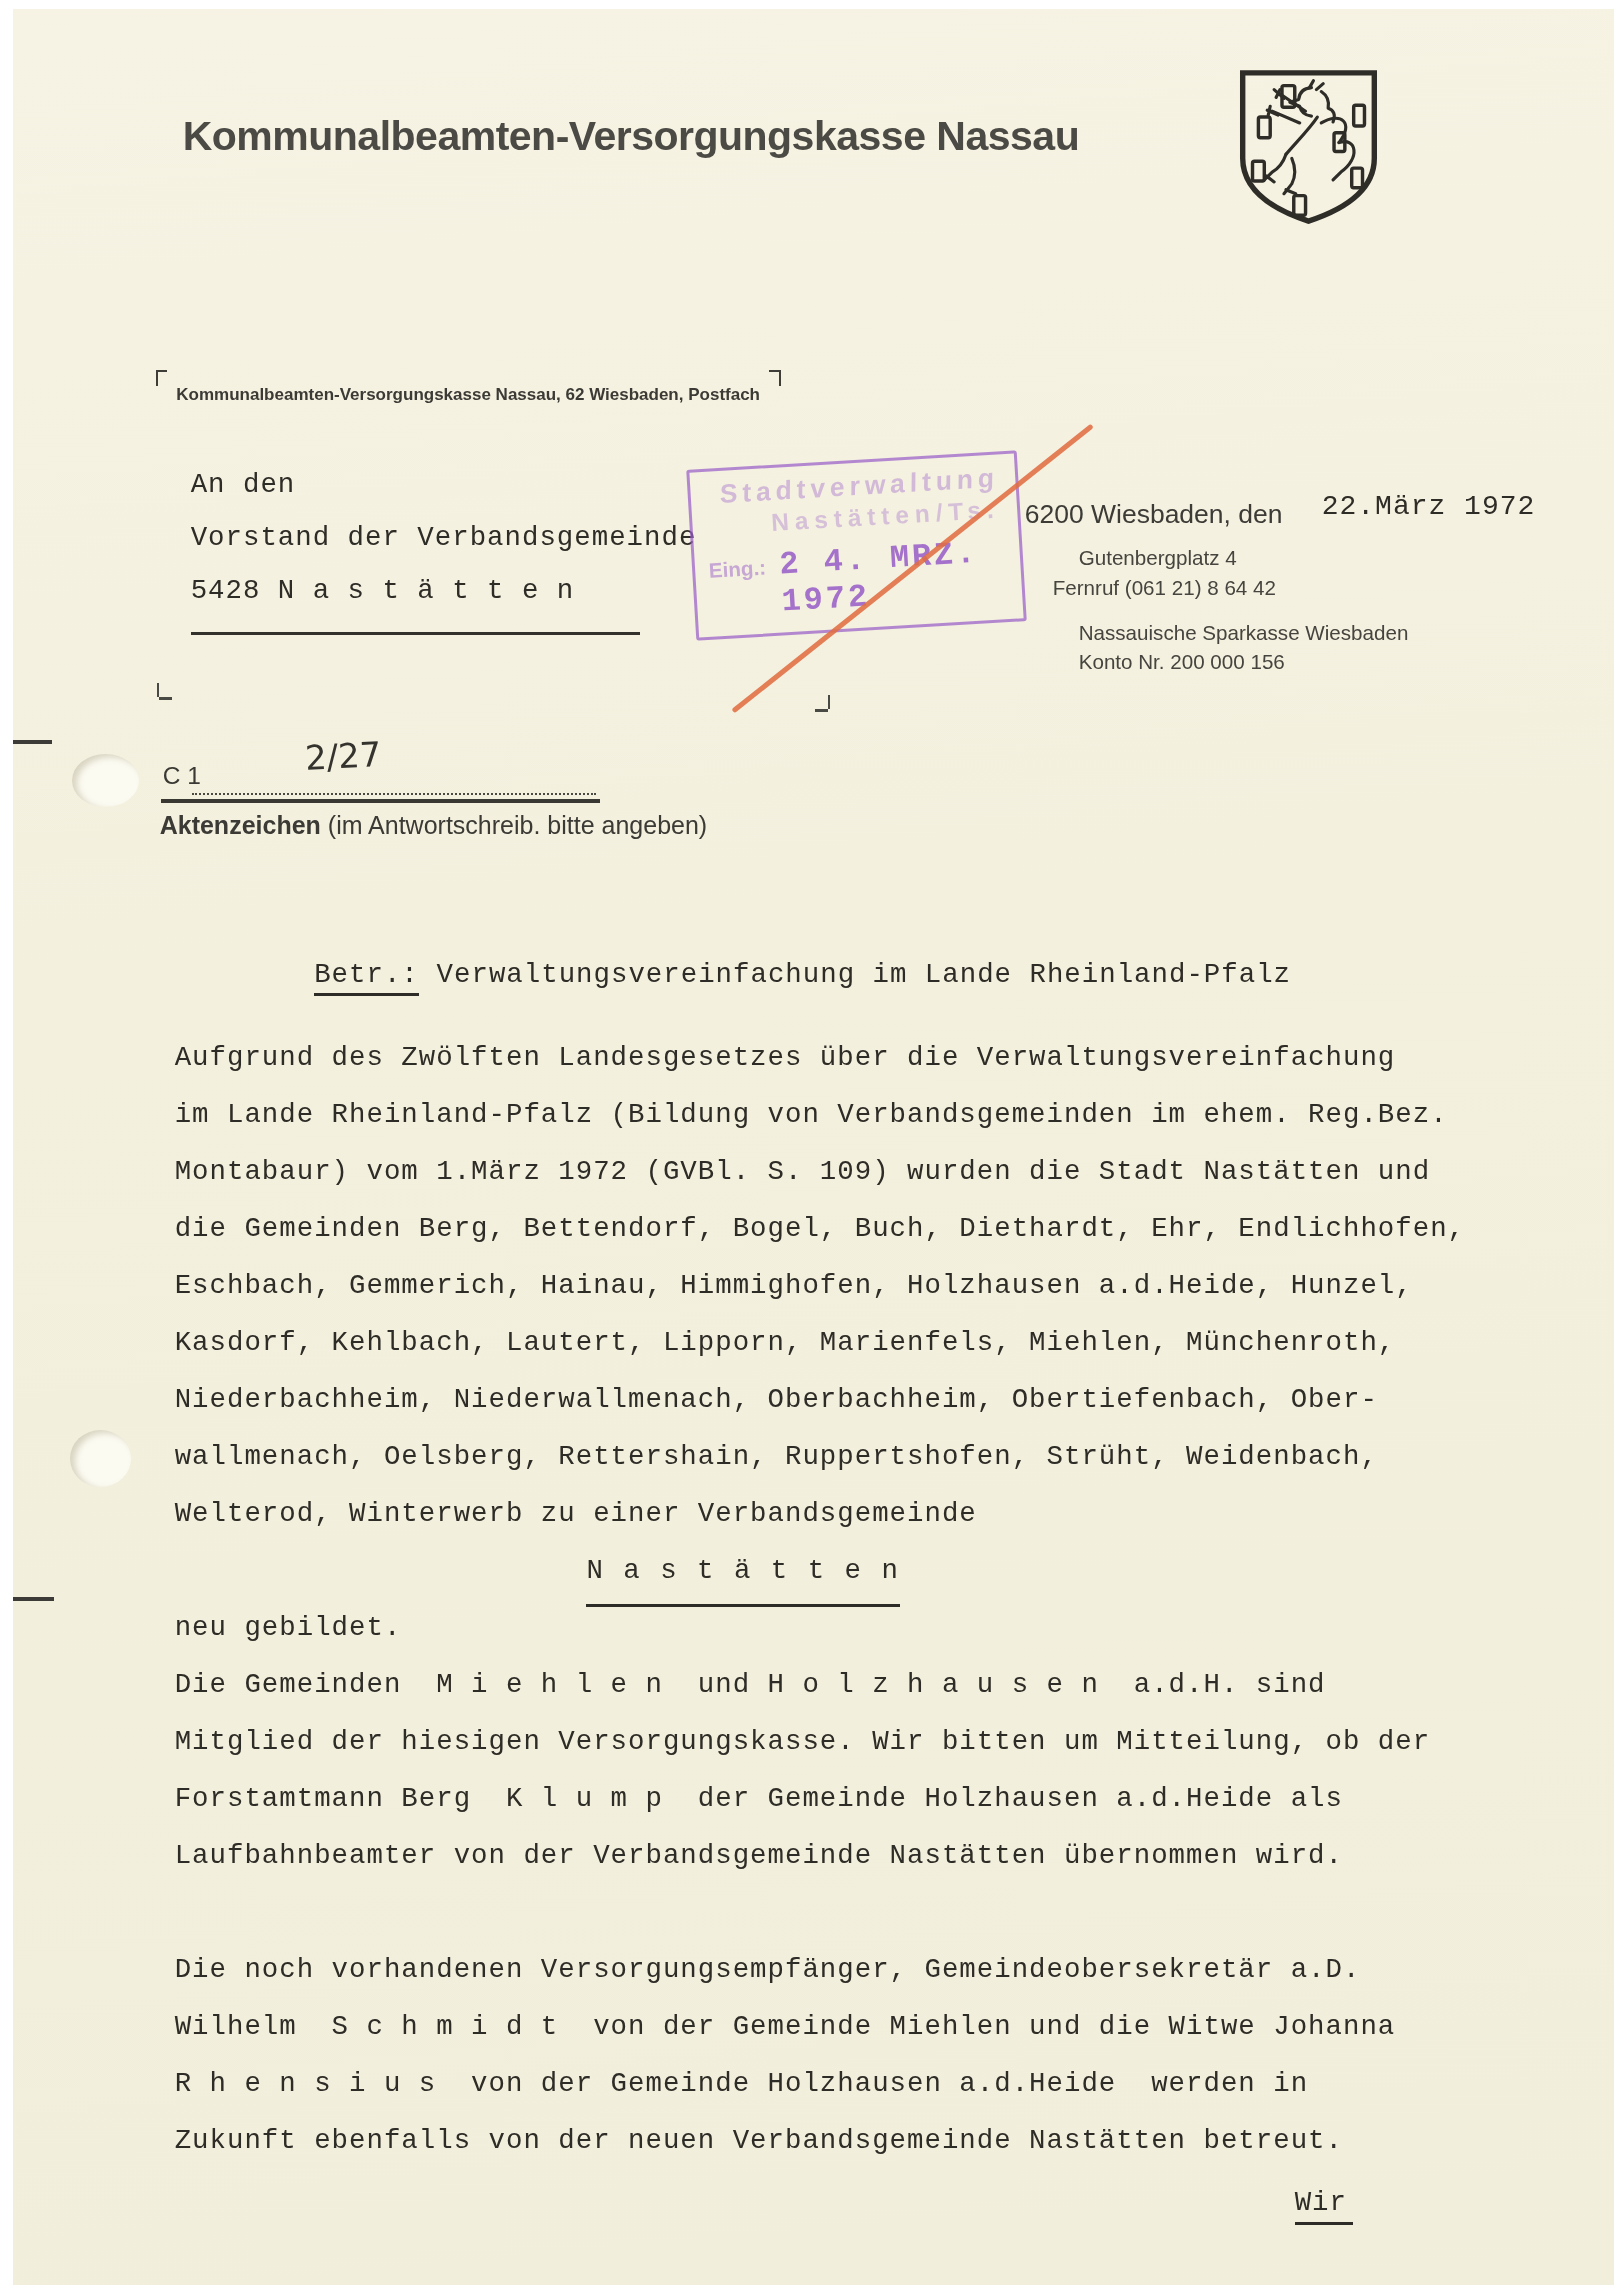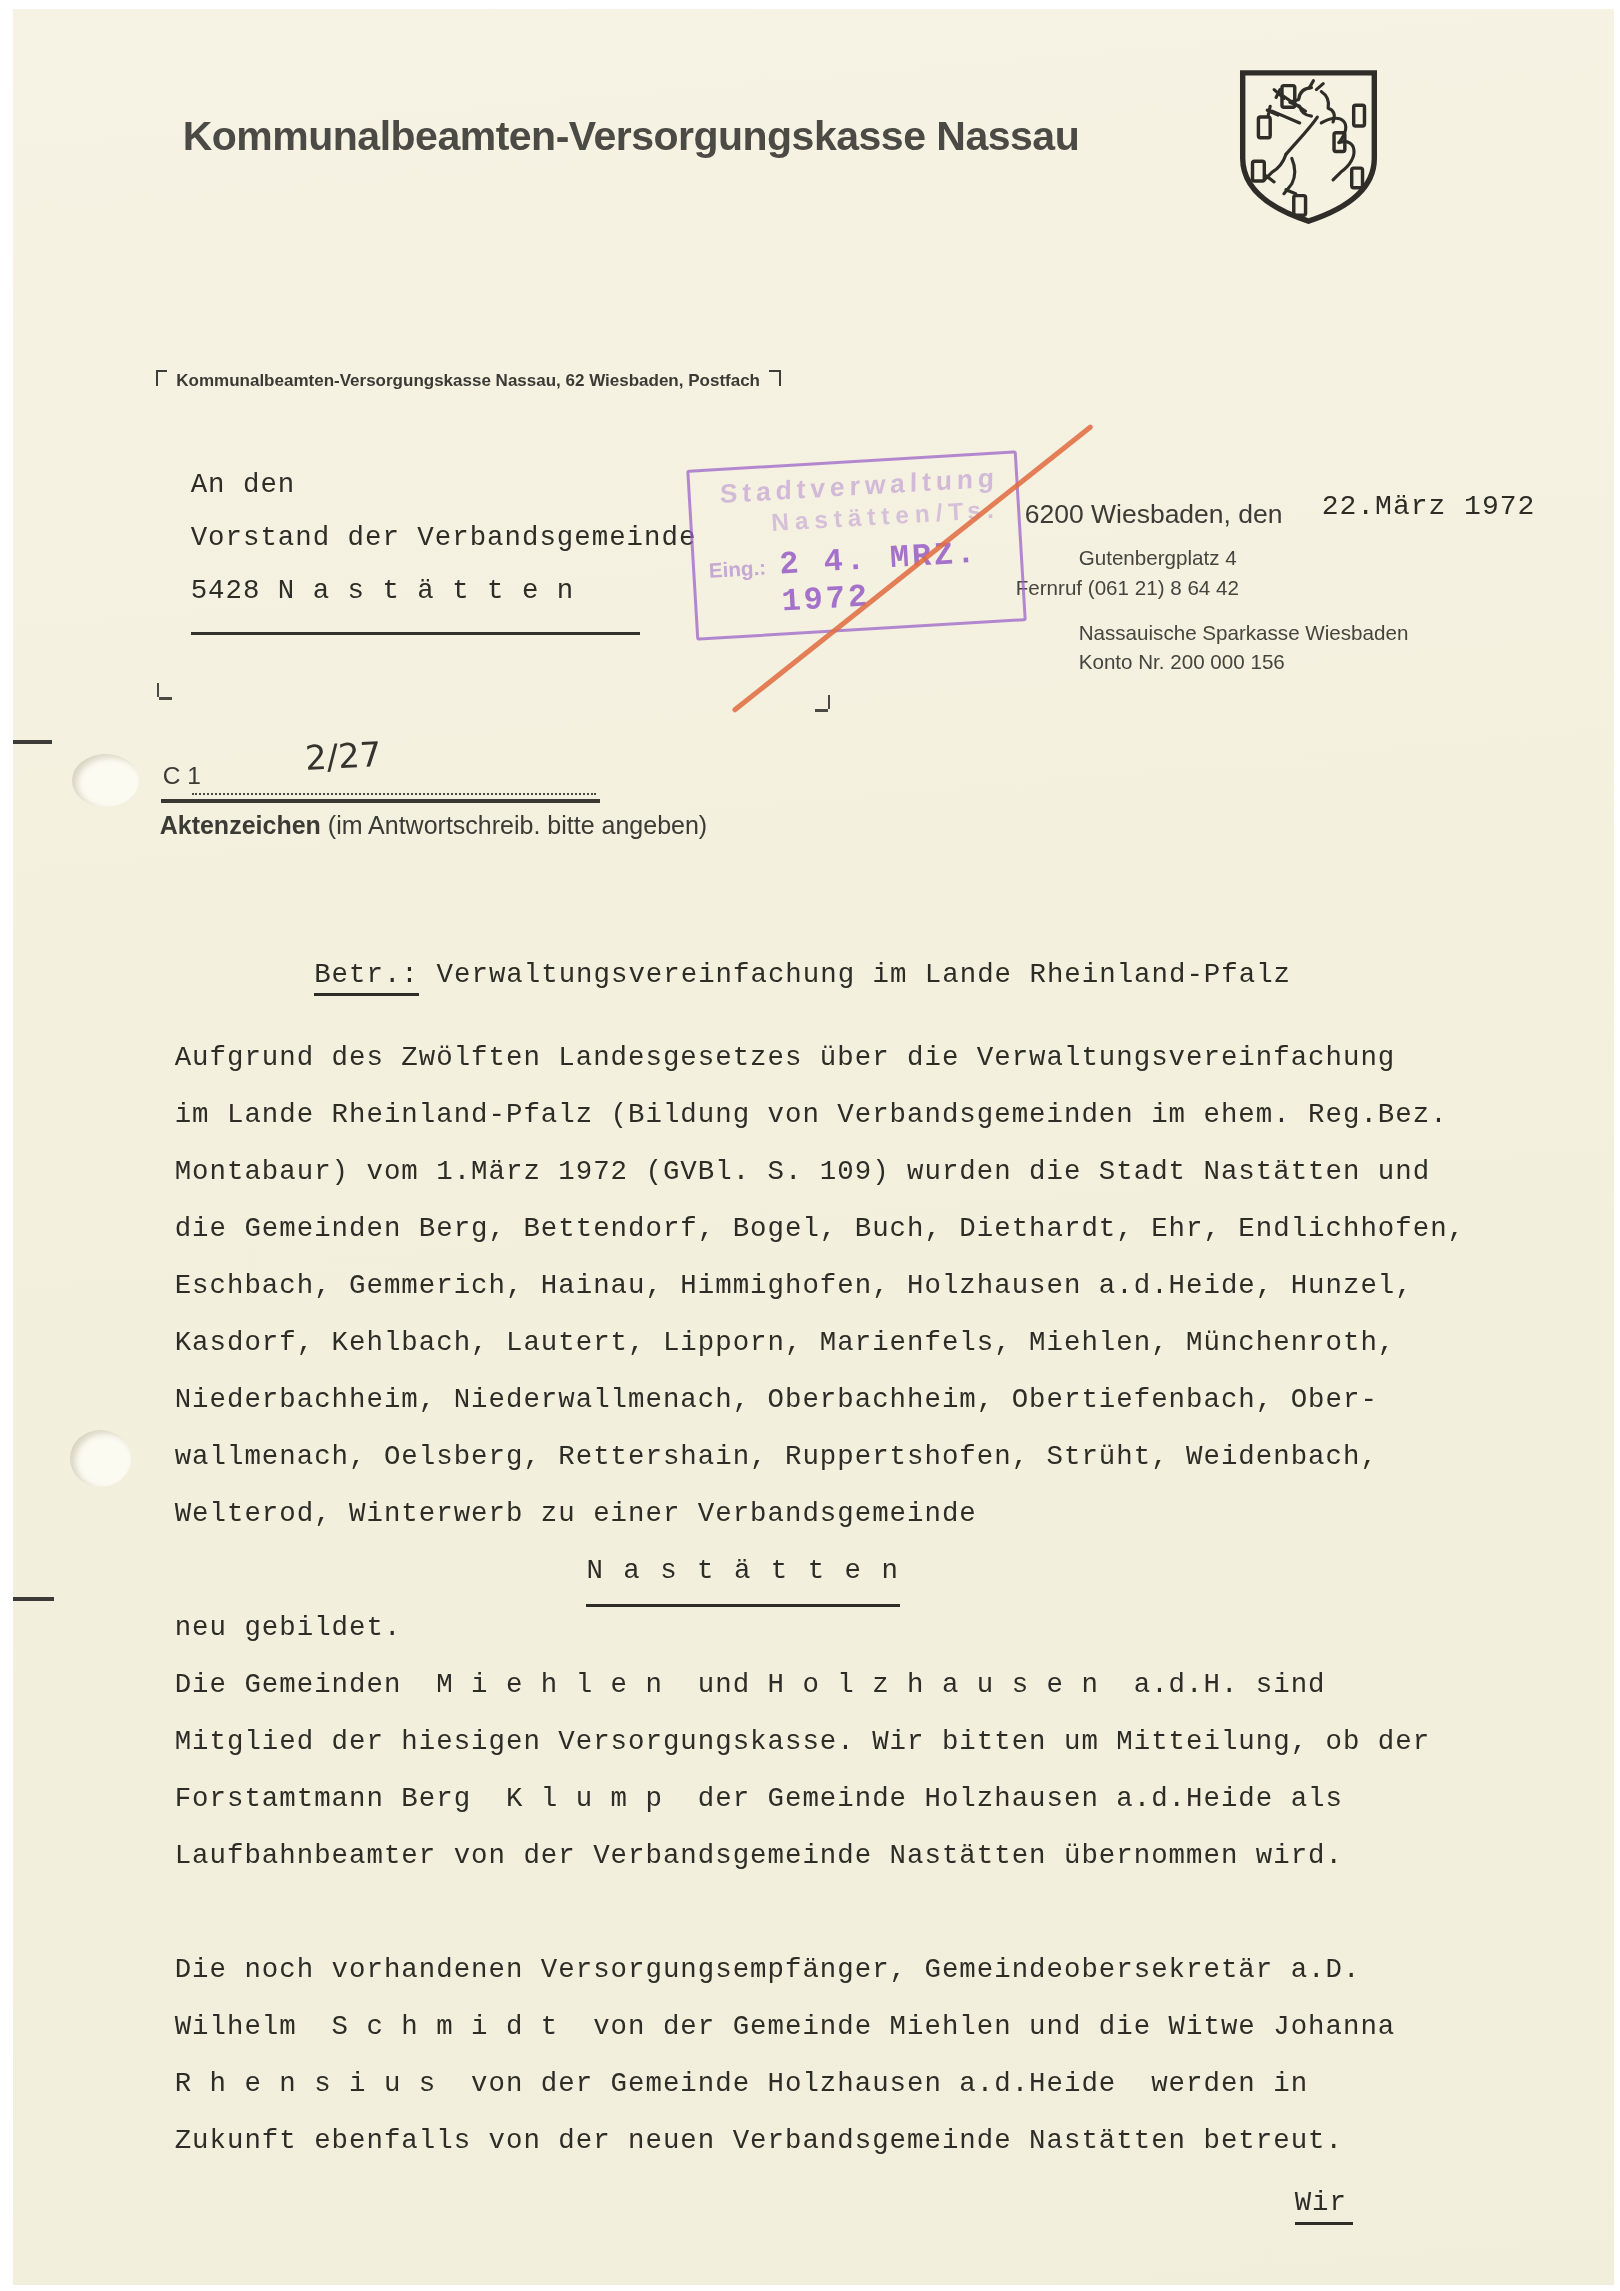--- a/index.html
+++ b/index.html
@@ -5,21 +5,21 @@
   html,body{margin:0;padding:0;width:1620px;height:2292px;background:#ffffff;overflow:hidden;}
   #page{position:relative;width:1620px;height:2292px;background:#fff;font-family:"Liberation Sans",sans-serif;}
   #paper{position:absolute;left:12.7px;top:8.8px;right:5.9px;bottom:6.9px;
          background:linear-gradient(175deg,#f6f3e4 0%,#f3f0de 40%,#f1eedb 100%);}
   
   .title{position:absolute;left:170px;top:104px;font-size:41px;font-weight:bold;
          letter-spacing:-0.5px;color:#4b4a45;}
   .coat{position:absolute;left:1222px;top:57px;width:147px;height:165px;}
   
   .sender{position:absolute;left:143px;top:361px;display:flex;align-items:flex-start;gap:8.8px;}
-  .sender .txt{font-size:17px;font-weight:bold;color:#3b3a35;letter-spacing:0;padding-top:1px;}
+  .sender .txt{font-size:17px;font-weight:bold;color:#3b3a35;letter-spacing:0;padding-top:1px;margin-top:14px;}
   .cb{width:9.8px;height:14.7px;display:inline-block;}
   .cb-tl{border-top:2.9px solid #3e3d38;border-left:2.9px solid #3e3d38;}
   .cb-tr{border-top:2.9px solid #3e3d38;border-right:2.9px solid #3e3d38;}
   .cb-bl2{position:absolute;left:144px;top:674px;width:13.7px;height:14.7px;border-left:2.9px solid #4a4a44;}
   .cb-bl2:after{content:"";position:absolute;left:0;bottom:-2.9px;width:13.7px;height:2.9px;background:#4a4a44;}
   .cb-br{position:absolute;left:802px;top:686px;width:13.7px;height:14.7px;border-right:2.9px solid #4a4a44;}
   .cb-br:after{content:"";position:absolute;right:0;bottom:-2.9px;width:13.7px;height:2.9px;background:#4a4a44;}
   
   .tw{font-family:"Liberation Mono","DejaVu Sans Mono",monospace;color:#2e2c26;}
   
@@ -35,21 +35,21 @@
   .stamp .l3{margin-top:9.8px;display:flex;align-items:baseline;gap:13.7px;}
   .stamp .eing{font-size:20.6px;font-weight:bold;color:rgba(154,94,200,.5);}
   .stamp .sdate{font-family:"Liberation Mono","DejaVu Sans Mono",monospace;font-size:32px;font-weight:bold;
                 letter-spacing:2.9px;color:rgba(148,86,198,.82);}
   .strike{position:absolute;left:670px;top:557px;width:459px;height:4.9px;border-radius:2.9px;
           background:rgba(224,109,66,.88);transform:rotate(-38.5deg);z-index:6;}
   
   .cityline{position:absolute;left:1012px;top:490px;font-size:26.5px;color:#3c3b36;}
   .typeddate{position:absolute;left:1309px;top:482px;font-size:28px;letter-spacing:1px;}
   .street{position:absolute;left:1066px;top:537px;font-size:20.6px;color:#45443e;}
-  .phone{position:absolute;left:1003px;top:567px;font-size:20.6px;color:#45443e;}
+  .phone{position:absolute;left:1040px;top:567px;font-size:20.6px;color:#45443e;}
   .bank{position:absolute;left:1066px;top:612px;font-size:20.6px;color:#45443e;}
   .account{position:absolute;left:1066px;top:641px;font-size:20.6px;color:#45443e;}
   
   .refcode{position:absolute;left:150px;top:753px;font-size:24.5px;color:#3a3934;}
   .filenum{position:absolute;left:292px;top:727px;font-size:34px;color:#35332e;
            font-family:"DejaVu Sans",sans-serif;transform:rotate(-3deg);}
   .dotline{position:absolute;left:179px;top:765px;width:404px;height:19.6px;border-bottom:2.9px dotted #4b4a42;}
   .solidline{position:absolute;left:148px;top:790px;width:439px;height:3.9px;background:#393832;}
   .refcap{position:absolute;left:147px;top:802px;font-size:25px;color:#3b3a35;}
   .refcap b{font-weight:bold;}

